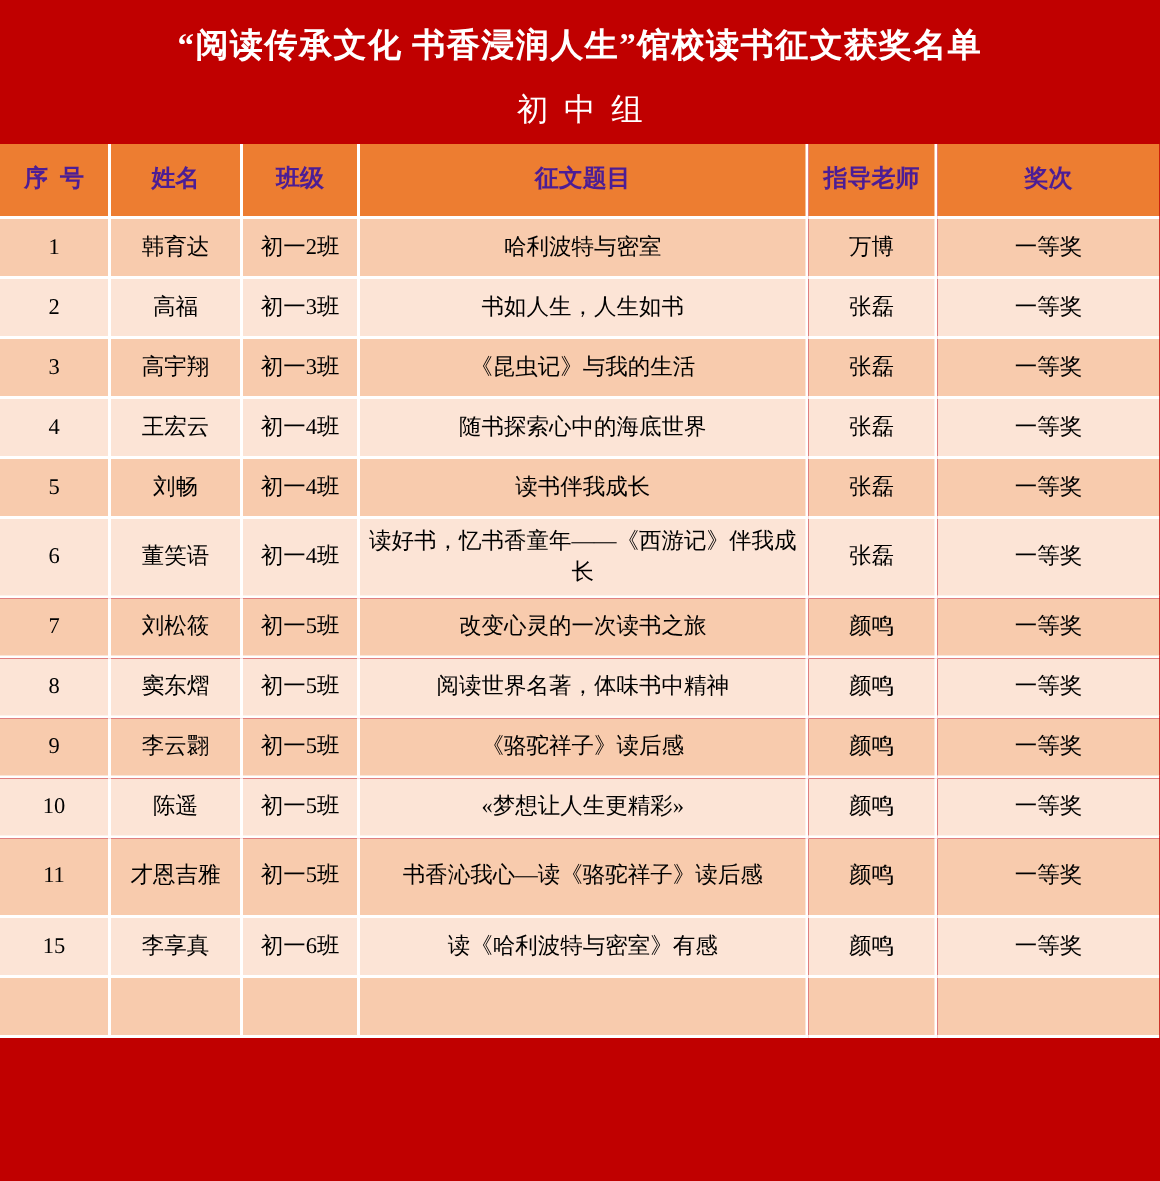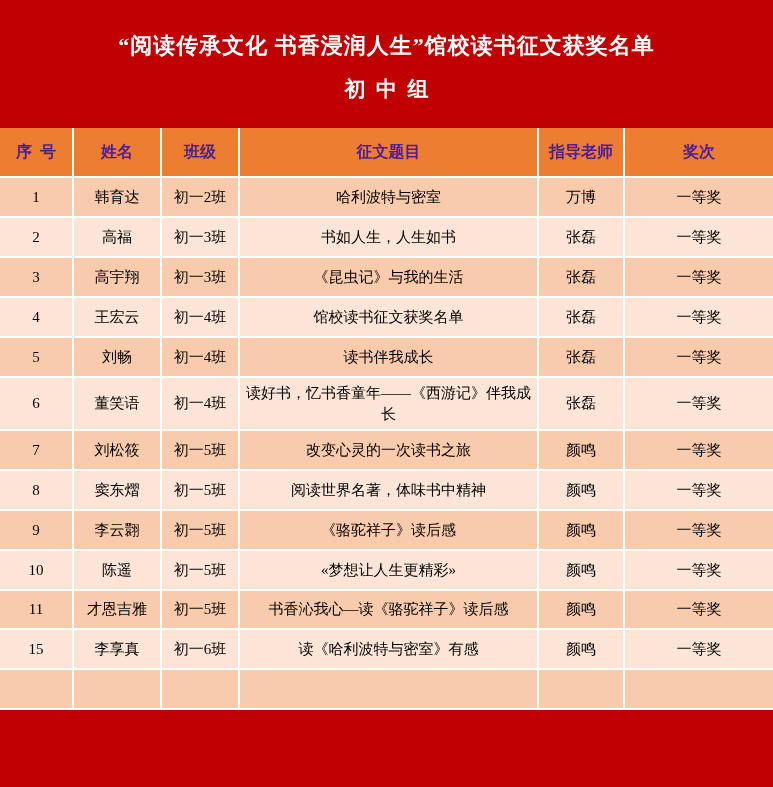--- a/index.html
+++ b/index.html
@@ -10,30 +10,30 @@
   }
   *{box-sizing:border-box;}
   html,body{margin:0;padding:0;}
   body{
     width:773px;height:787px;overflow:hidden;
     background:var(--banner-bg);
     font-family:"Liberation Serif","DejaVu Serif",serif;
     color:#000;
   }
   .banner{
-    height:128px;
+    height:96px;
     display:flex;flex-direction:column;align-items:center;justify-content:center;
     color:#fff;text-align:center;
   }
   .banner .t1{
     font-size:22px;font-weight:bold;letter-spacing:1px;line-height:1;
     margin-top:6px;
   }
   .banner .t2{
-    font-size:21px;font-weight:bold;line-height:1;
+    font-size:21px;font-weight:normal;line-height:1;
     margin-top:22px;white-space:pre;
   }
   table{
     width:773px;border-collapse:collapse;table-layout:fixed;
   }
   th,td{
     border:2px solid #fff;
     text-align:center;vertical-align:middle;
     padding:2px 4px;
     font-size:15px;line-height:1.35;
@@ -41,21 +41,21 @@
   }
   thead th{
     background:var(--header-bg);
     color:#4c1d95;font-weight:bold;font-size:16px;
     height:49px;border-top:none;white-space:pre;
   }
   tbody tr{height:40px;}
   tbody tr:nth-child(odd) td{background:var(--row-dark);}
   tbody tr:nth-child(even) td{background:var(--row-light);}
   tbody tr:nth-child(6){height:53px;}
-  tbody tr:nth-child(11){height:39px;padding-left:40px;}
+  tbody tr:nth-child(11){height:53px;padding-left:40px;}
   tbody tr:nth-child(15){height:33px;}
   tbody tr:nth-child(16) td{background:var(--row-dark);height:12px;border-bottom:none;}
   tr > *:first-child{border-left:none;}
   tr > *:last-child{border-right:none;}
 </style>
 </head>
 <body>
 
 <div class="banner">
   <div class="t1">“阅读传承文化 书香浸润人生”馆校读书征文获奖名单</div>
@@ -103,21 +103,21 @@
         <td>高宇翔</td>
         <td>初一3班</td>
         <td>《昆虫记》与我的生活</td>
         <td>张磊</td>
         <td>一等奖</td>
       </tr>
       <tr>
         <td>4</td>
         <td>王宏云</td>
         <td>初一4班</td>
-        <td>馆校读书征文获奖名单</td>
+        <td>随书探索心中的海底世界</td>
         <td>张磊</td>
         <td>一等奖</td>
       </tr>
       <tr>
         <td>5</td>
         <td>刘畅</td>
         <td>初一4班</td>
         <td>读书伴我成长</td>
         <td>张磊</td>
         <td>一等奖</td>

